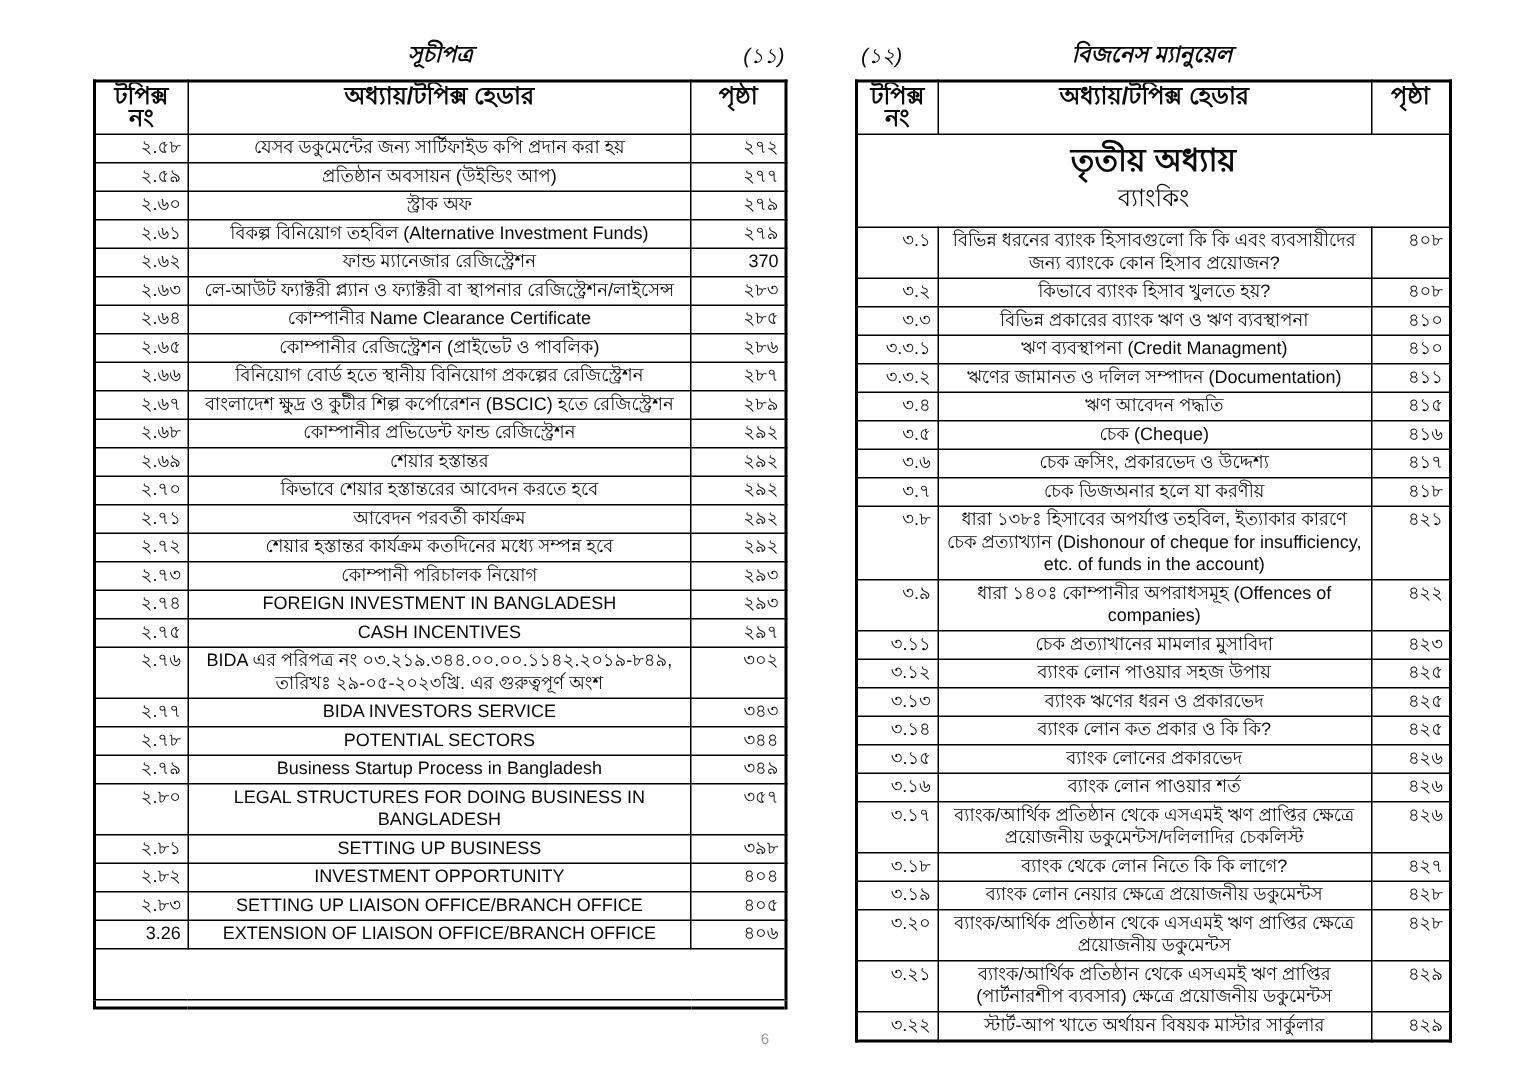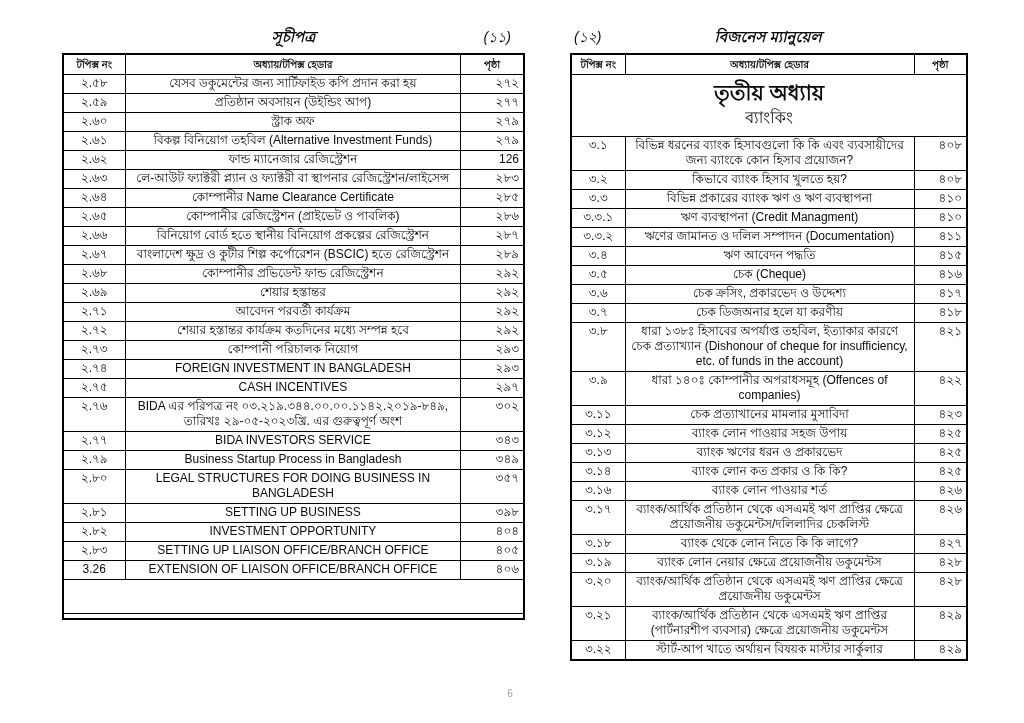--- a/index.html
+++ b/index.html
@@ -13,33 +13,33 @@
   .page-left{left:62px;width:463px;}
   .page-right{left:570px;width:396px;}
   .page-head{position:relative;height:27px;}
   .doc-title{
     display:block;text-align:center;font-weight:bold;font-style:italic;
     font-size:15px;line-height:22px;
   }
   .page-label{
     position:absolute;top:0;font-style:italic;font-size:14px;line-height:22px;
   }
-  .page-label.right{right:14px;}
+  .page-label.right{right:2px;}
   .page-label.left{left:4px;}
   table.toc{
     width:100%;border-collapse:collapse;table-layout:fixed;
     border:2px solid #000;
   }
   table.toc th,table.toc td{
     border:1px solid #000;vertical-align:top;
     font-size:12px;line-height:15px;padding:1px 4px 2px 4px;
     overflow:hidden;
   }
-  table.toc th{font-weight:bold;text-align:center;font-size:10px;padding:2px 2px;}
-  td.cell-no{text-align:center;white-space:nowrap;padding-left:1px;padding-right:1px;}
+  table.toc th{font-weight:bold;text-align:center;font-size:16px;padding:2px 2px;}
+  td.cell-no{text-align:right;white-space:nowrap;padding-left:1px;padding-right:1px;}
   td.cell-page{text-align:right;white-space:nowrap;padding-left:1px;padding-right:1px;}
   td.cell-title{text-align:center;}
   tr.chapter-row td{text-align:center;padding:4px 2px 7px 2px;}
   .chapter-title{font-weight:bold;font-size:21px;line-height:27px;}
   .chapter-sub{font-size:16px;line-height:23px;}
   tr.empty-row td{height:30px;border-left:2px solid #000;border-right:2px solid #000;}
   tr.strip-row td{height:4px;padding:0;border-left:2px solid #000;border-right:2px solid #000;}
   .footer-num{
     position:absolute;left:500px;top:688px;width:20px;text-align:center;
     font-size:10px;color:#9a9a9a;
@@ -85,21 +85,21 @@
             <td class="cell-page">২৭৯</td>
           </tr>
           <tr>
             <td class="cell-no">২.৬১</td>
             <td class="cell-title">বিকল্প বিনিয়োগ তহবিল (Alternative Investment Funds)</td>
             <td class="cell-page">২৭৯</td>
           </tr>
           <tr>
             <td class="cell-no">২.৬২</td>
             <td class="cell-title">ফান্ড ম্যানেজার রেজিস্ট্রেশন</td>
-            <td class="cell-page">126</td>
+            <td class="cell-page">370</td>
           </tr>
           <tr>
             <td class="cell-no">২.৬৩</td>
             <td class="cell-title">লে-আউট ফ্যাক্টরী প্ল্যান ও ফ্যাক্টরী বা স্থাপনার রেজিস্ট্রেশন/লাইসেন্স</td>
             <td class="cell-page">২৮৩</td>
           </tr>
           <tr>
             <td class="cell-no">২.৬৪</td>
             <td class="cell-title">কোম্পানীর Name Clearance Certificate</td>
             <td class="cell-page">২৮৫</td>
@@ -123,20 +123,25 @@
             <td class="cell-no">২.৬৮</td>
             <td class="cell-title">কোম্পানীর প্রভিডেন্ট ফান্ড রেজিস্ট্রেশন</td>
             <td class="cell-page">২৯২</td>
           </tr>
           <tr>
             <td class="cell-no">২.৬৯</td>
             <td class="cell-title">শেয়ার হস্তান্তর</td>
             <td class="cell-page">২৯২</td>
           </tr>
           <tr>
+            <td class="cell-no">২.৭০</td>
+            <td class="cell-title">কিভাবে শেয়ার হস্তান্তরের আবেদন করতে হবে</td>
+            <td class="cell-page">২৯২</td>
+          </tr>
+          <tr>
             <td class="cell-no">২.৭১</td>
             <td class="cell-title">আবেদন পরবর্তী কার্যক্রম</td>
             <td class="cell-page">২৯২</td>
           </tr>
           <tr>
             <td class="cell-no">২.৭২</td>
             <td class="cell-title">শেয়ার হস্তান্তর কার্যক্রম কতদিনের মধ্যে সম্পন্ন হবে</td>
             <td class="cell-page">২৯২</td>
           </tr>
           <tr>
@@ -156,20 +161,25 @@
           </tr>
           <tr>
             <td class="cell-no">২.৭৬</td>
             <td class="cell-title">BIDA এর পরিপত্র নং ০৩.২১৯.৩৪৪.০০.০০.১১৪২.২০১৯-৮৪৯, তারিখঃ ২৯-০৫-২০২৩খ্রি. এর গুরুত্বপূর্ণ অংশ</td>
             <td class="cell-page">৩০২</td>
           </tr>
           <tr>
             <td class="cell-no">২.৭৭</td>
             <td class="cell-title">BIDA INVESTORS SERVICE</td>
             <td class="cell-page">৩৪৩</td>
+          </tr>
+          <tr>
+            <td class="cell-no">২.৭৮</td>
+            <td class="cell-title">POTENTIAL SECTORS</td>
+            <td class="cell-page">৩৪৪</td>
           </tr>
           <tr>
             <td class="cell-no">২.৭৯</td>
             <td class="cell-title">Business Startup Process in Bangladesh</td>
             <td class="cell-page">৩৪৯</td>
           </tr>
           <tr>
             <td class="cell-no">২.৮০</td>
             <td class="cell-title">LEGAL STRUCTURES FOR DOING BUSINESS IN BANGLADESH</td>
             <td class="cell-page">৩৫৭</td>
@@ -300,20 +310,25 @@
             <td class="cell-no">৩.১৩</td>
             <td class="cell-title">ব্যাংক ঋণের ধরন ও প্রকারভেদ</td>
             <td class="cell-page">৪২৫</td>
           </tr>
           <tr>
             <td class="cell-no">৩.১৪</td>
             <td class="cell-title">ব্যাংক লোন কত প্রকার ও কি কি?</td>
             <td class="cell-page">৪২৫</td>
           </tr>
           <tr>
+            <td class="cell-no">৩.১৫</td>
+            <td class="cell-title">ব্যাংক লোনের প্রকারভেদ</td>
+            <td class="cell-page">৪২৬</td>
+          </tr>
+          <tr>
             <td class="cell-no">৩.১৬</td>
             <td class="cell-title">ব্যাংক লোন পাওয়ার শর্ত</td>
             <td class="cell-page">৪২৬</td>
           </tr>
           <tr>
             <td class="cell-no">৩.১৭</td>
             <td class="cell-title">ব্যাংক/আর্থিক প্রতিষ্ঠান থেকে এসএমই ঋণ প্রাপ্তির ক্ষেত্রে প্রয়োজনীয় ডকুমেন্টস/দলিলাদির চেকলিস্ট</td>
             <td class="cell-page">৪২৬</td>
           </tr>
           <tr>

